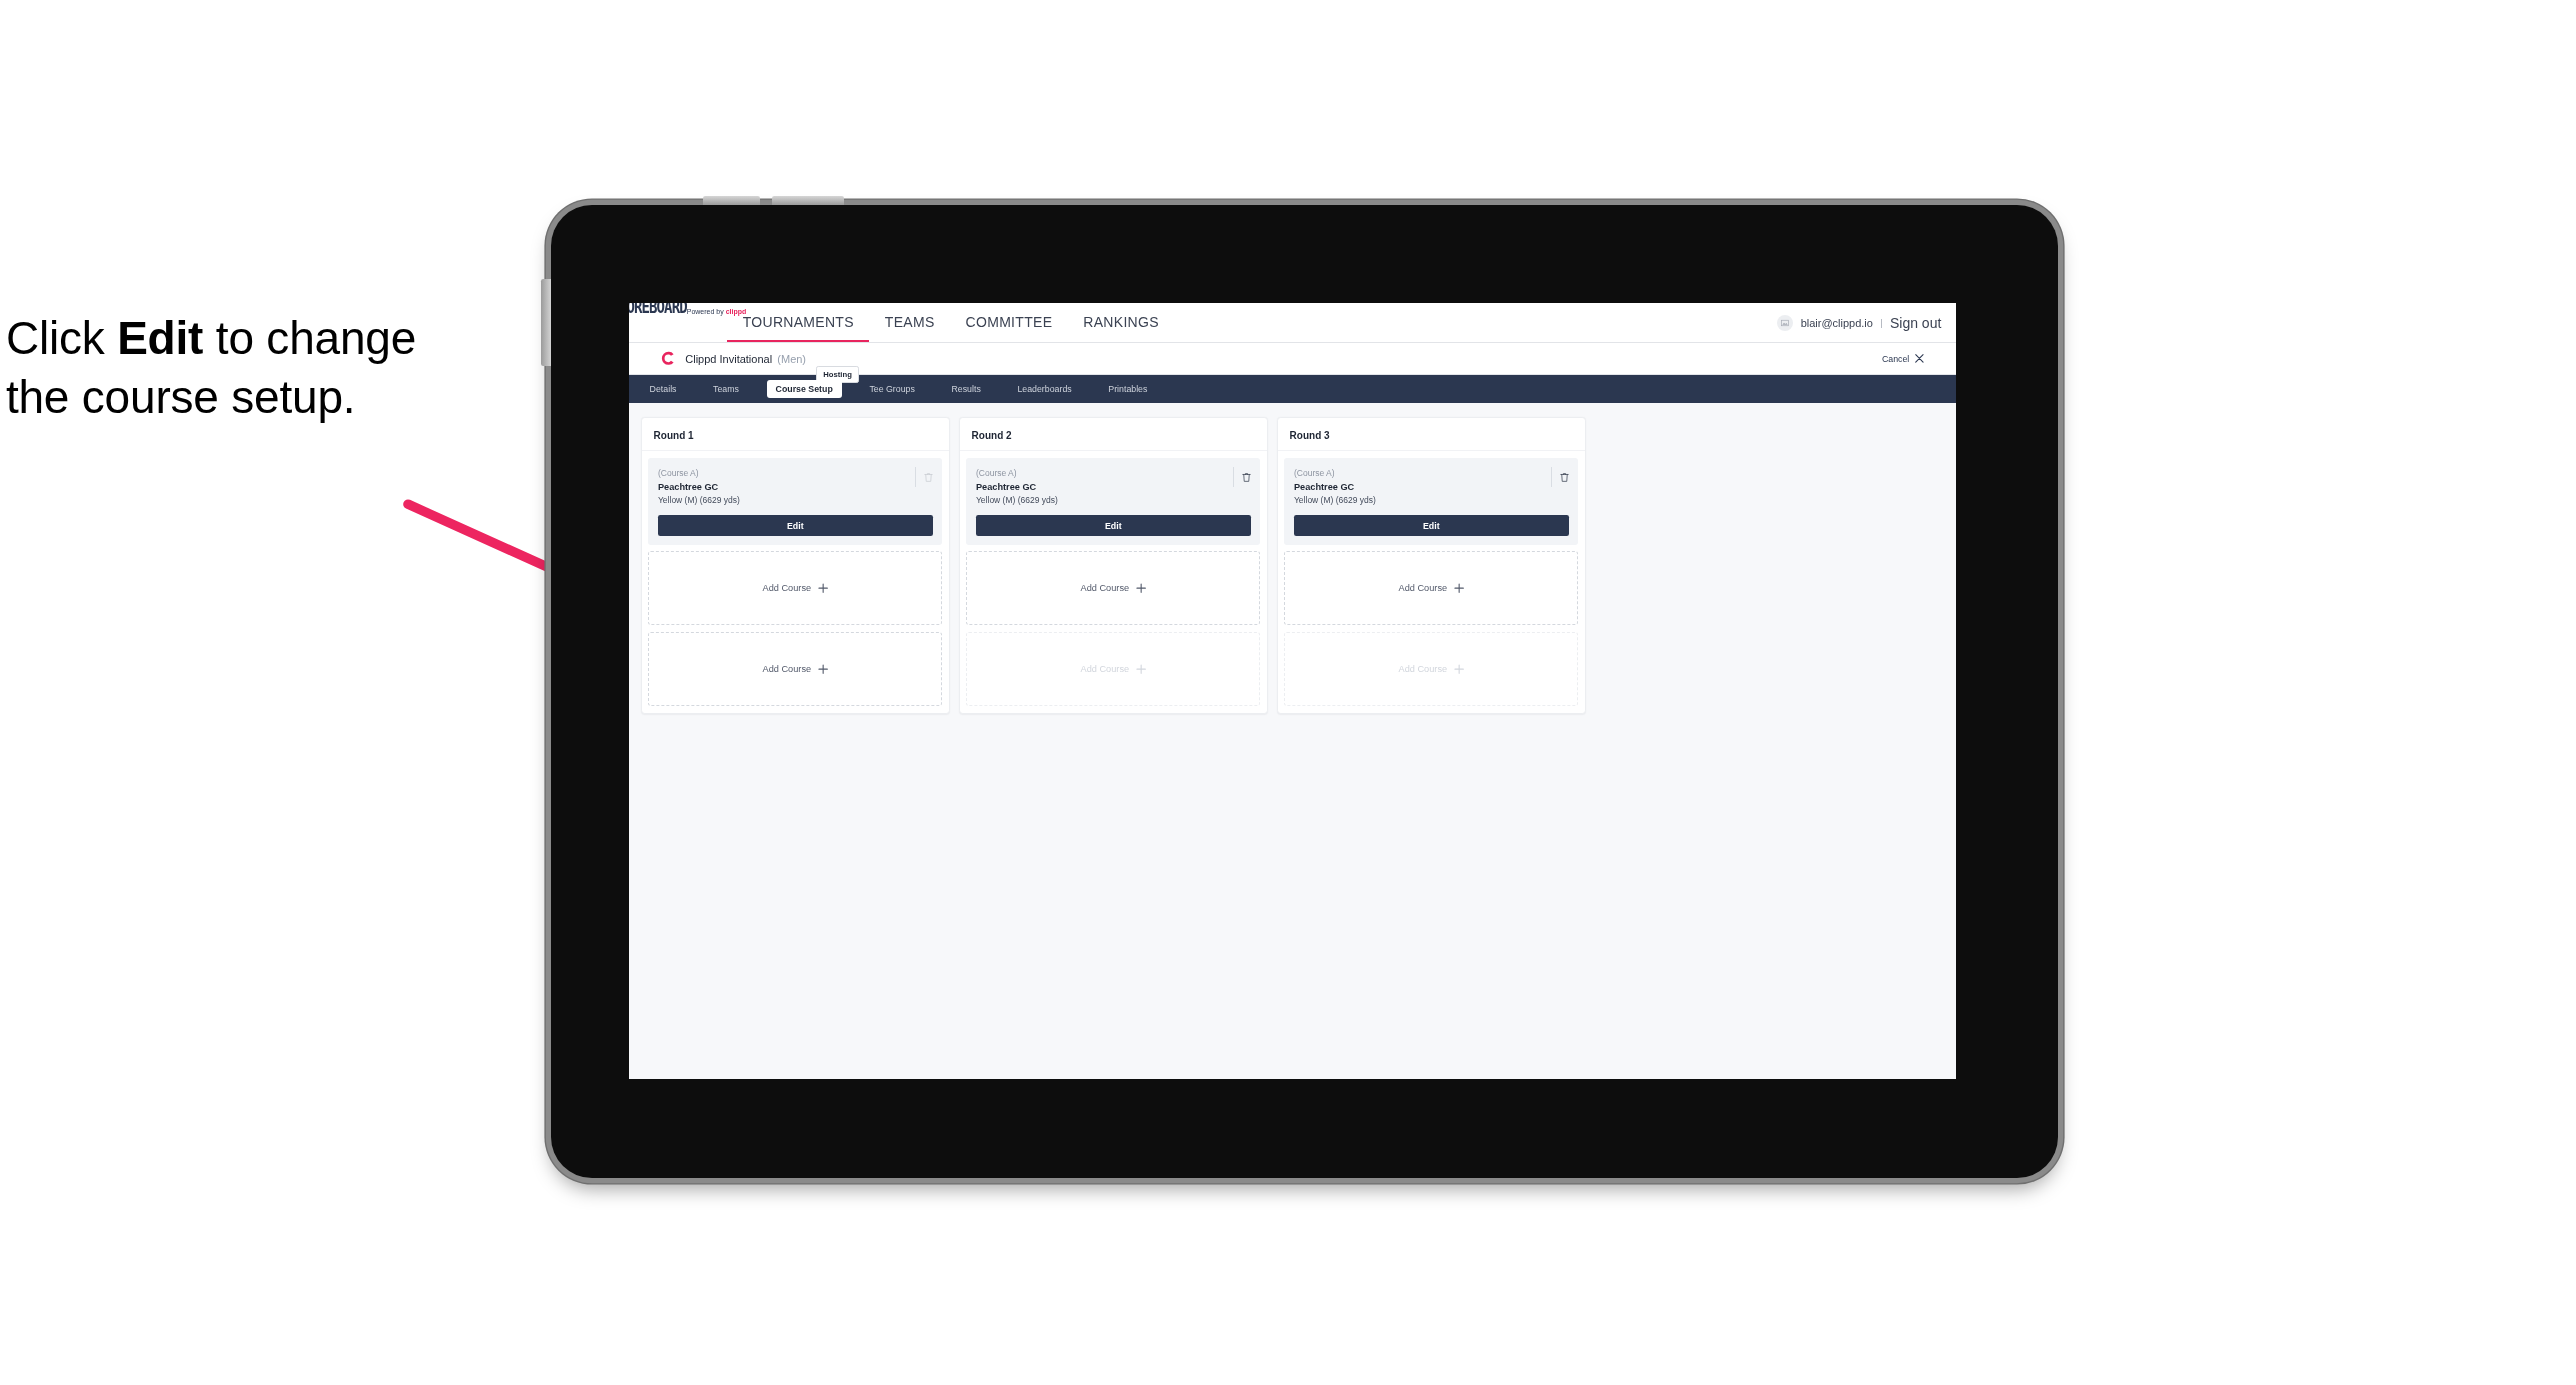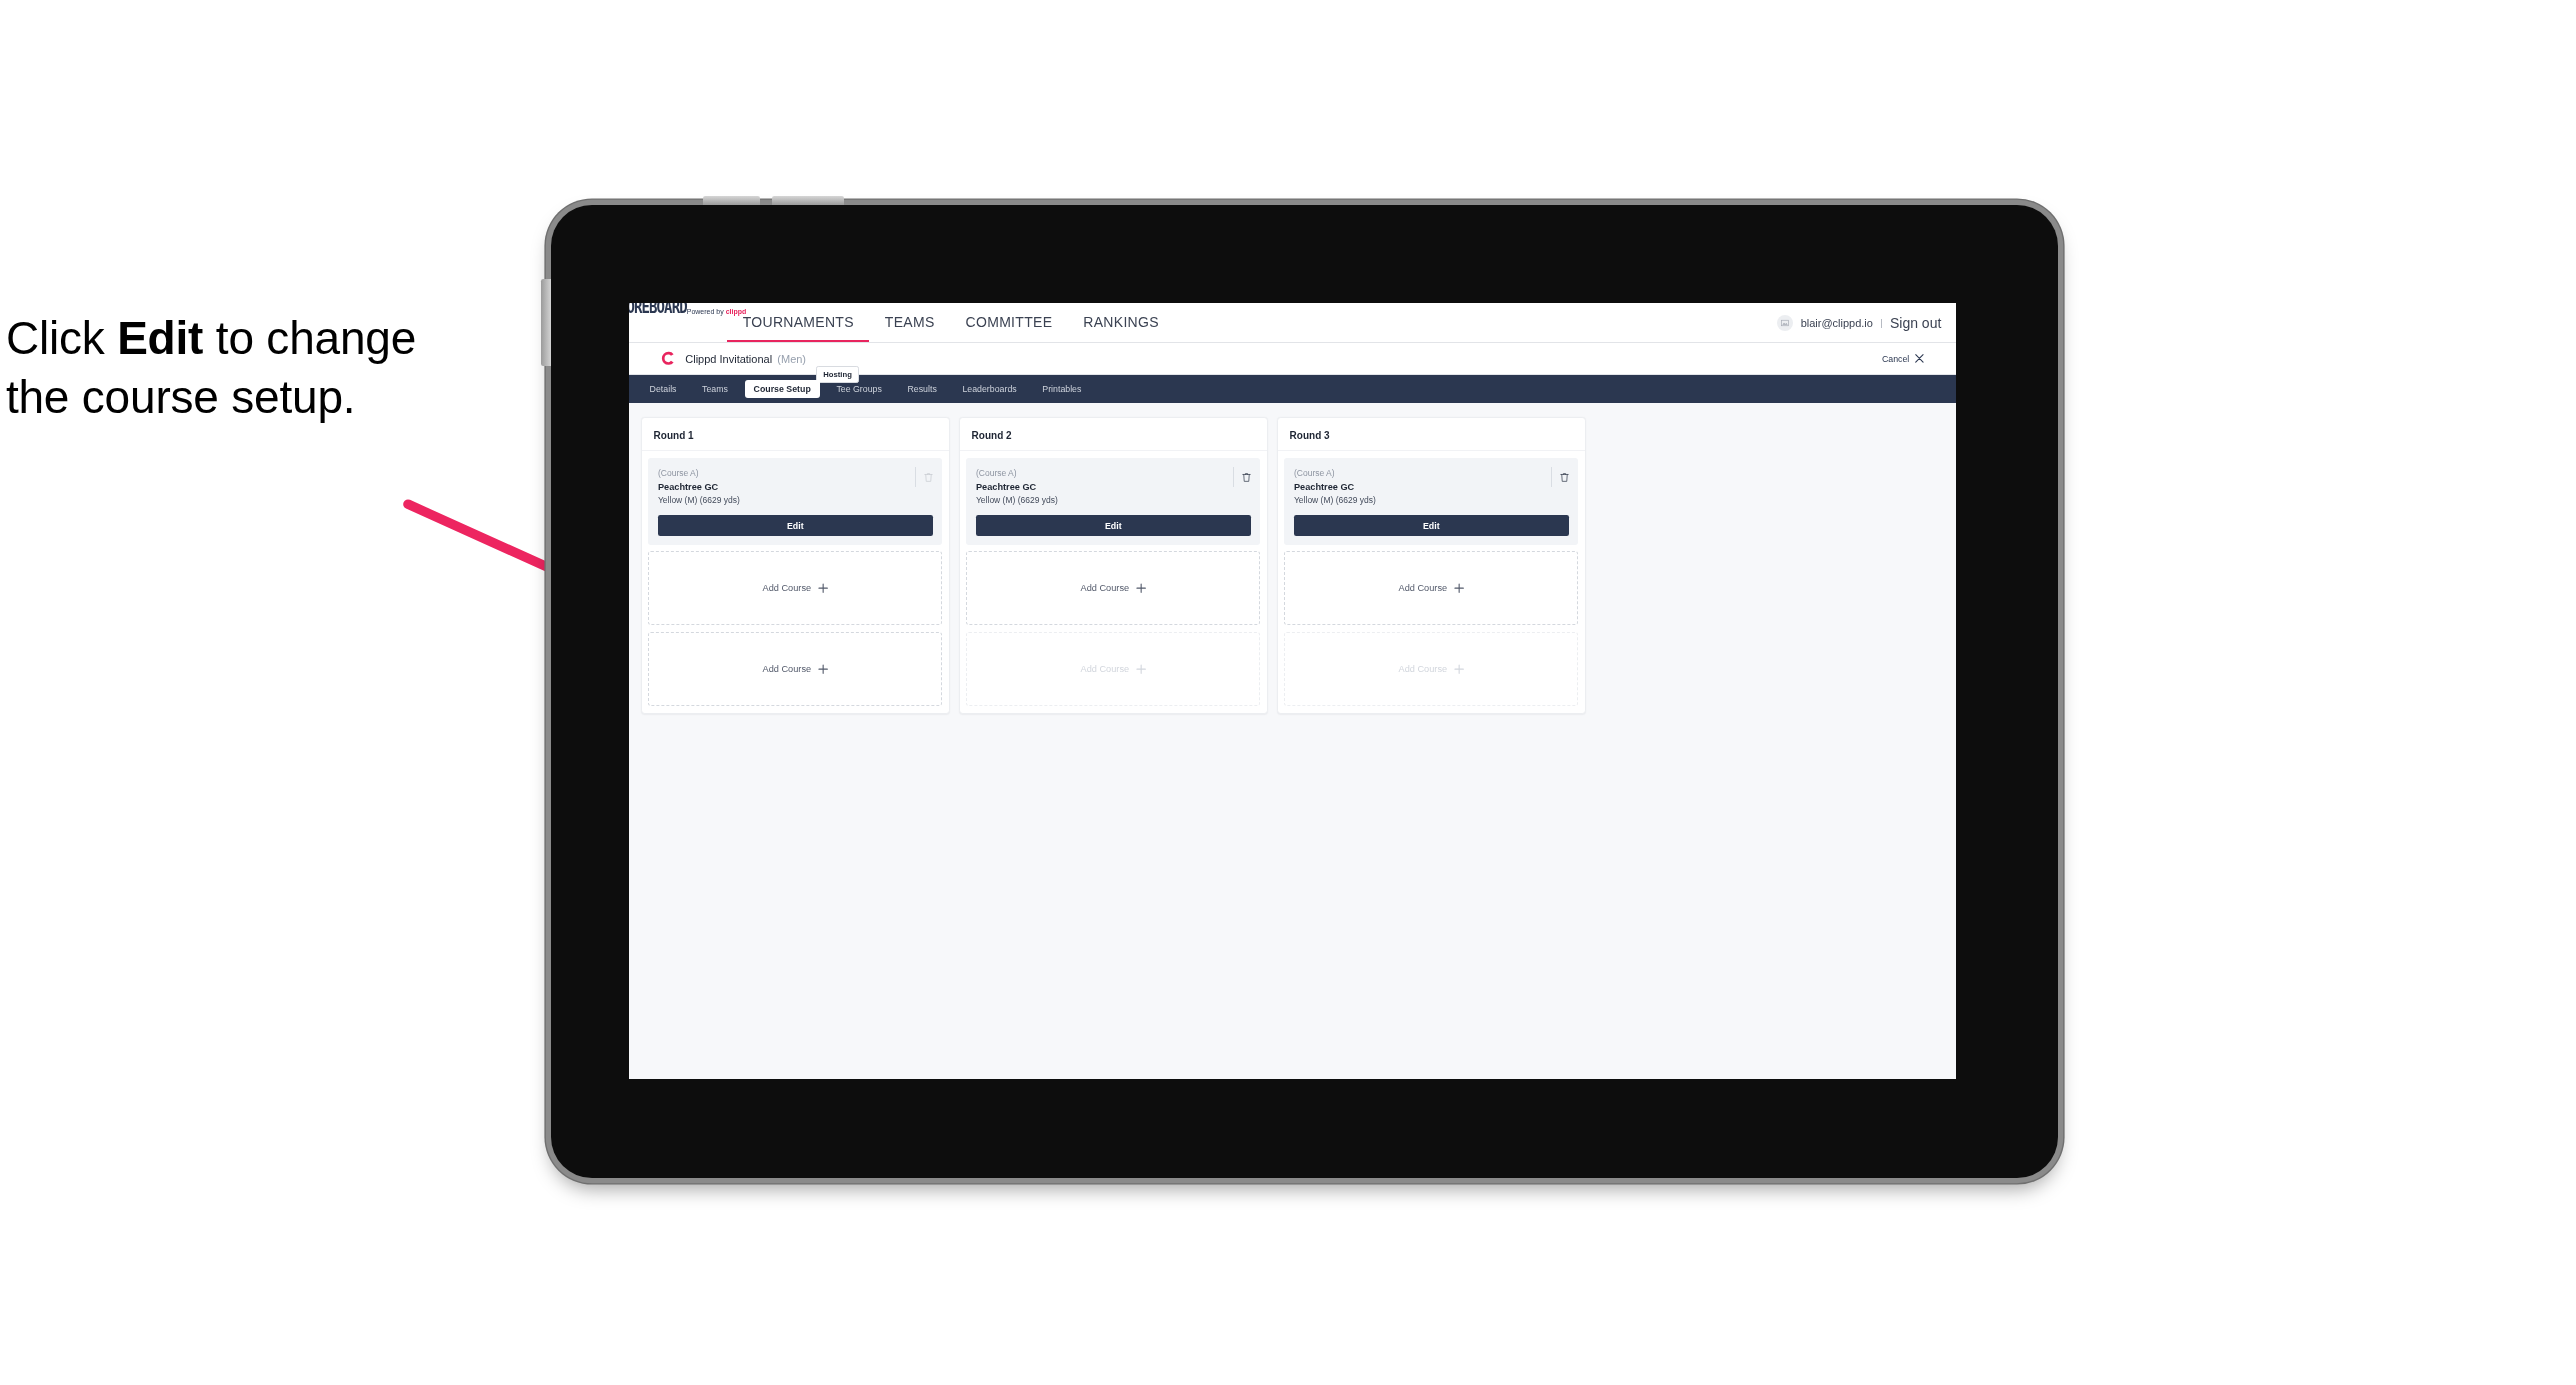--- a/index.html
+++ b/index.html
@@ -172,21 +172,21 @@
     cursor: pointer;
   }
   #cancel-label { font-size: 8.8px; color: #2b3750; }
 
   
   #tabbar {
     height: 28px;
     background: #2b3750;
     display: flex; align-items: center;
     padding: 0 11.8px;
-    gap: 8px;
+    gap: 19px;
   }
   .tab {
     font-size: 8.8px;
     color: #ced3dc;
     padding: 4.4px 8.8px;
     border-radius: 2.9px;
     cursor: pointer;
     white-space: nowrap;
   }
   .tab.active {

